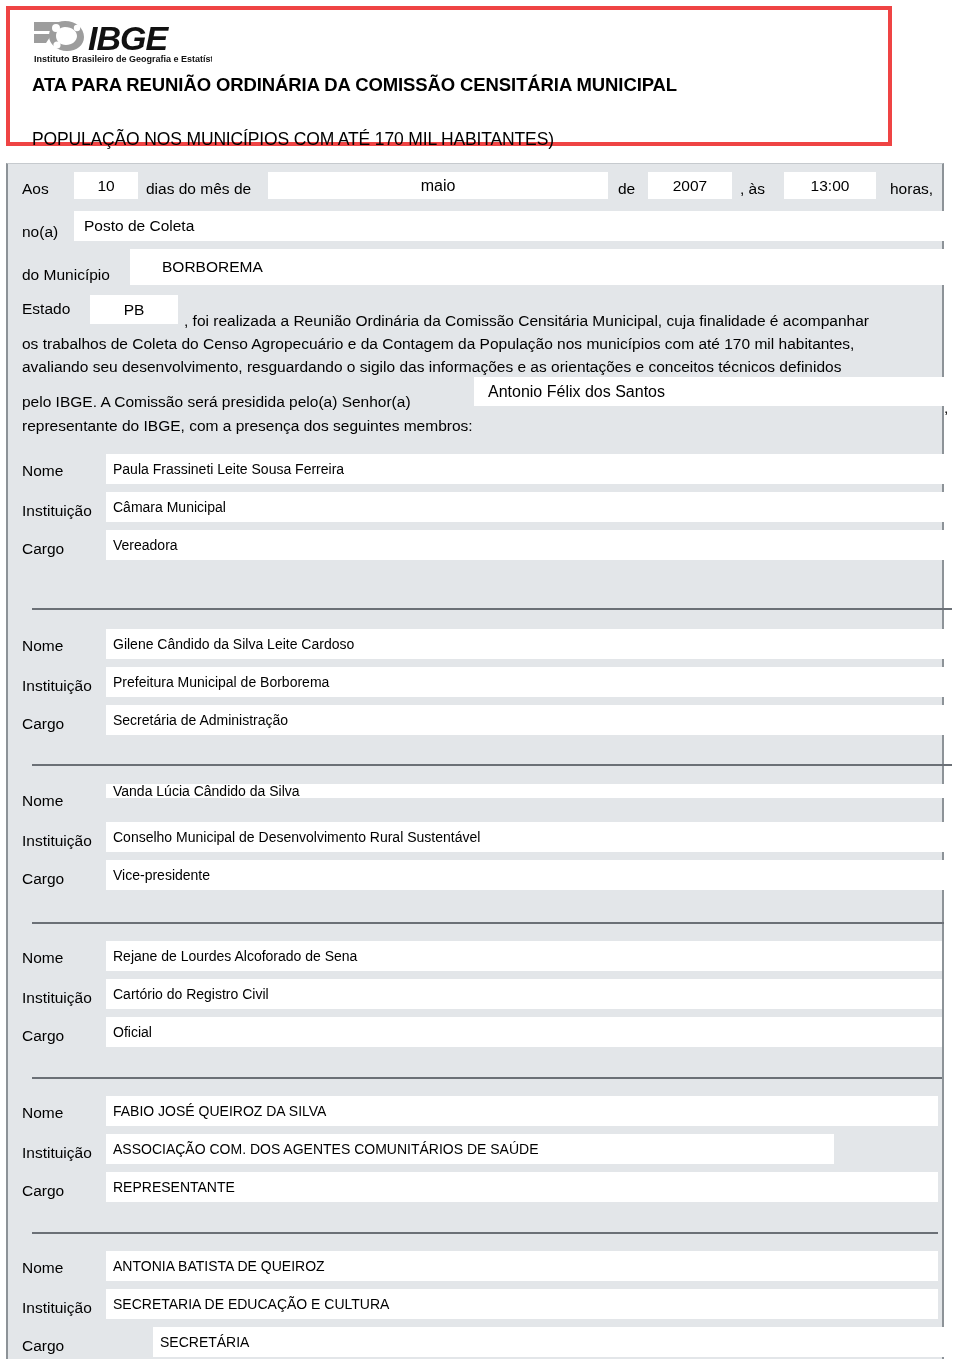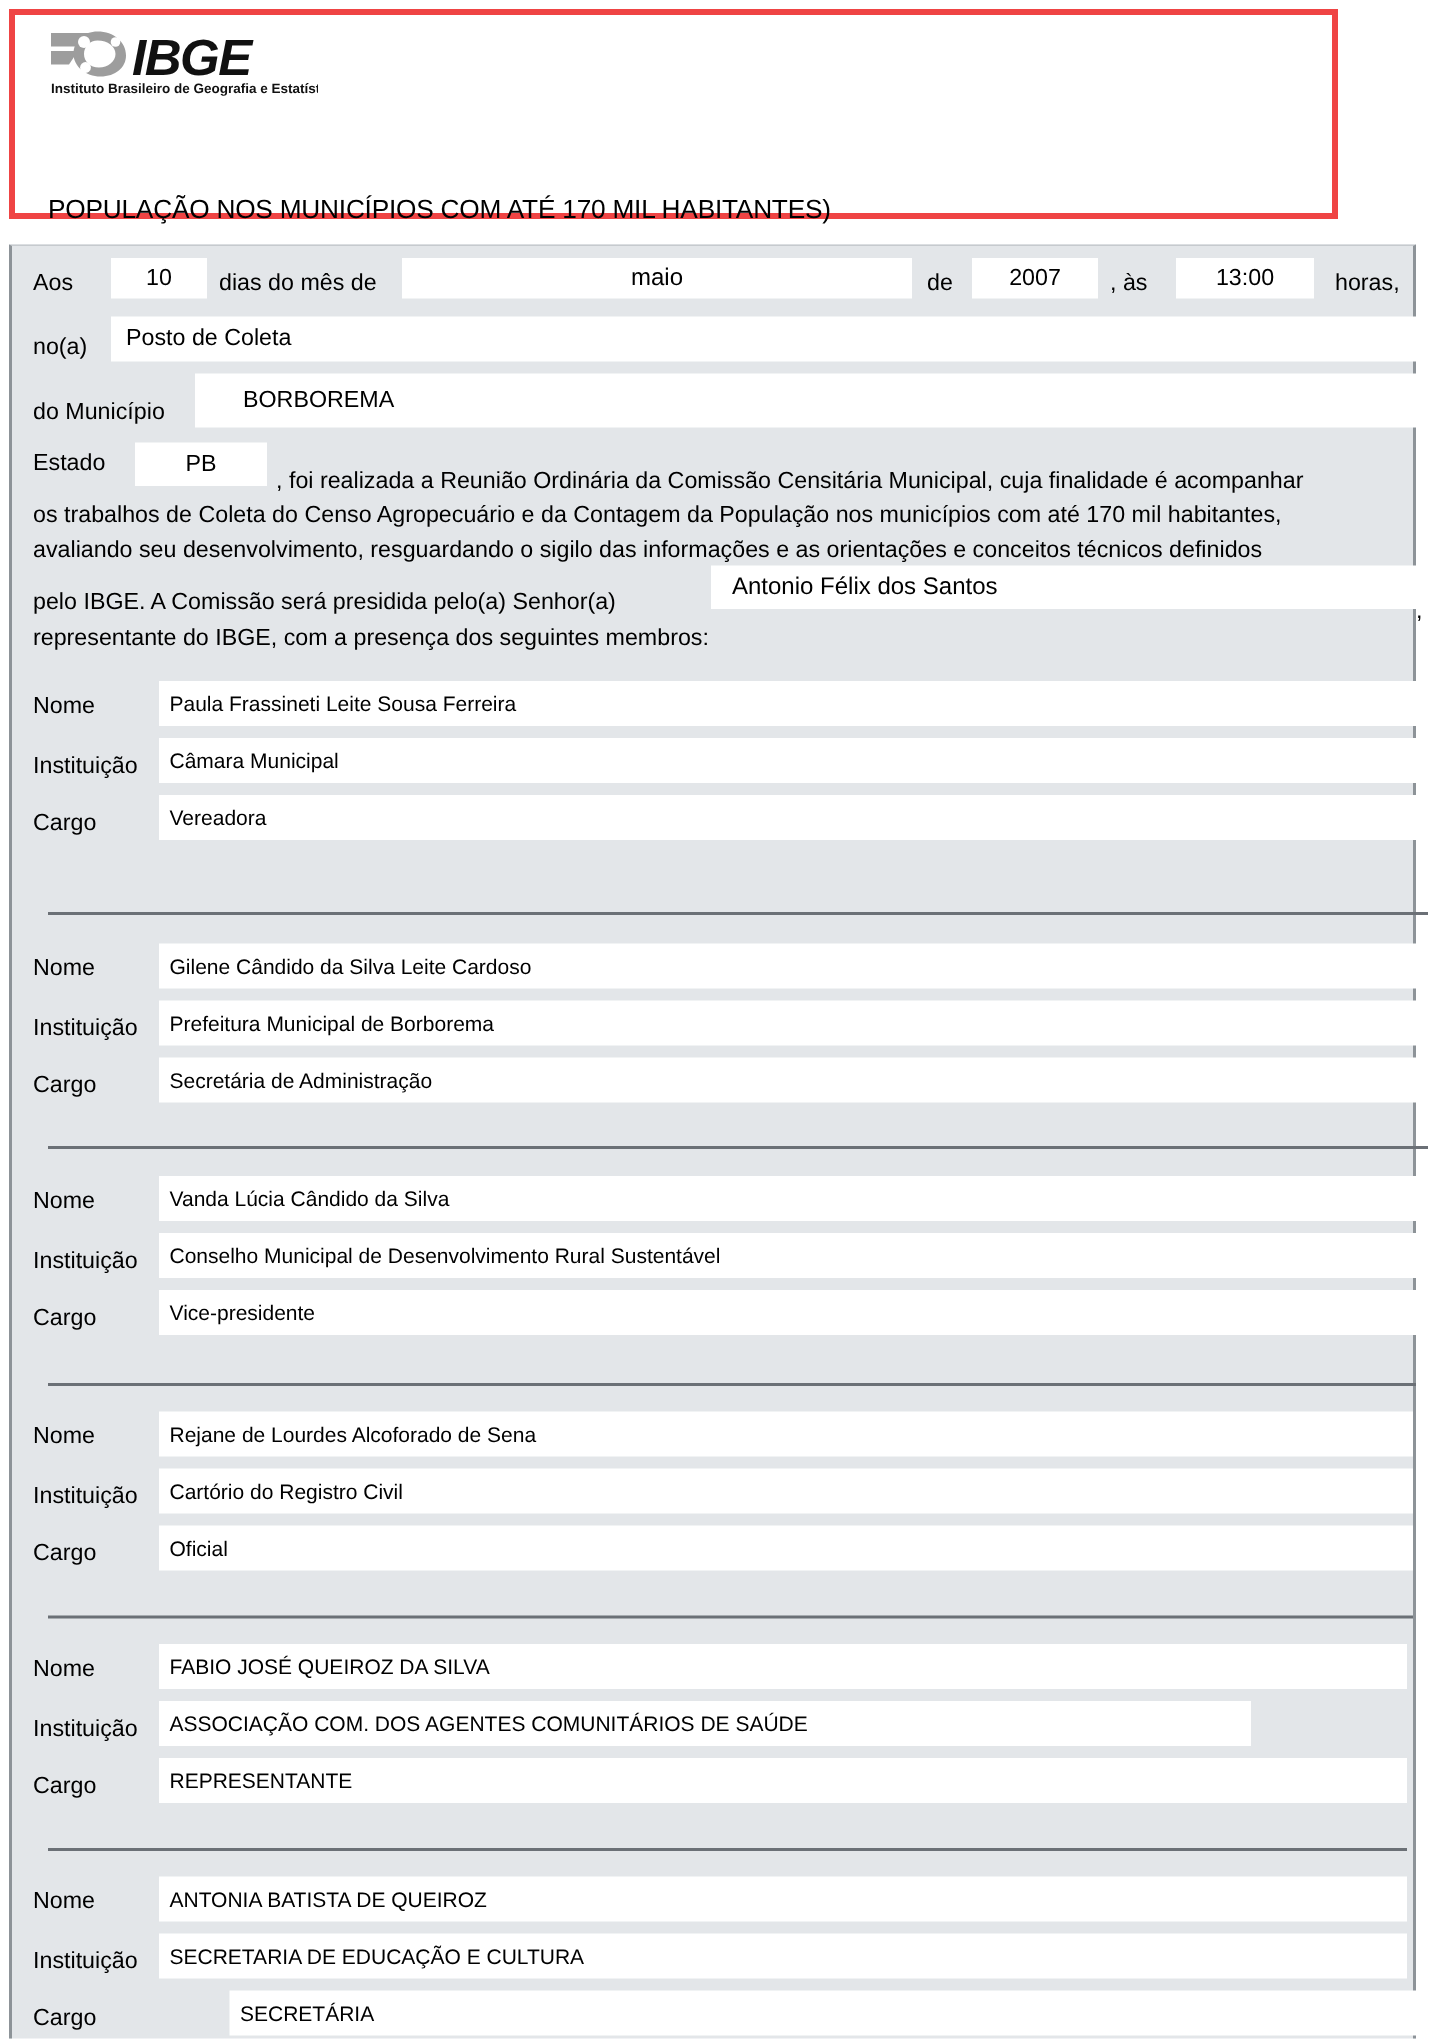--- a/index.html
+++ b/index.html
@@ -180,20 +180,21 @@
           <circle cx="24" cy="10" r="4" fill="#ffffff"></circle>
           <circle cx="34" cy="18" r="4.5" fill="#ffffff"></circle>
           <circle cx="25" cy="27" r="3.6" fill="#ffffff"></circle>
           <circle cx="45" cy="10" r="3.2" fill="#ffffff"></circle>
         </g>
         <text x="56" y="32" font-family="&quot;Liberation Sans&quot;, sans-serif" font-size="34" font-weight="bold" font-style="italic" fill="#111111" letter-spacing="-1">IBGE</text>
         <text x="2" y="44" font-family="&quot;Liberation Sans&quot;, sans-serif" font-size="9" font-weight="bold" fill="#111111">Instituto Brasileiro de Geografia e Estatística</text>
       </svg>
     </div>
 
+    <div class="title-main">ATA PARA REUNIÃO ORDINÁRIA DA COMISSÃO CENSITÁRIA MUNICIPAL</div>
     <div class="title-sub">
       <br>
       <span>POPULAÇÃO NOS MUNICÍPIOS COM ATÉ 170 MIL HABITANTES)</span>
     </div>
   </div>
 
   <div class="body-box">
 
     <div class="lbl" id="l-aos">Aos</div>
     <div class="field" id="f-dia">10</div>
@@ -236,21 +237,21 @@
           <div class="m-lbl" style="top: 8px; font-size: 15.5px;">Nome</div>
           <div class="m-field" style="left: 98px; top: 0px; width: 846px; height: 30px;">Gilene Cândido da Silva Leite Cardoso</div>
           <div class="m-lbl" style="top: 48px; font-size: 15.5px;">Instituição</div>
           <div class="m-field" style="left: 98px; top: 38px; width: 846px; height: 30px;">Prefeitura Municipal de Borborema</div>
           <div class="m-lbl" style="top: 86px; font-size: 15.5px;">Cargo</div>
           <div class="m-field" style="left: 98px; top: 76px; width: 846px; height: 30px;">Secretária de Administração</div>
         </div>
         <div class="sep" style="top: 600px; left: 24px; width: 920px;"></div>
         <div class="member" style="top: 620px; position: absolute; left: 0px;">
           <div class="m-lbl" style="top: 8px; font-size: 15.5px;">Nome</div>
-          <div class="m-field" style="left: 98px; top: 0px; width: 838px; height: 30px; text-align: center;">Vanda Lúcia Cândido da Silva</div>
+          <div class="m-field" style="left: 98px; top: 0px; width: 838px; height: 14px; text-align: center;">Vanda Lúcia Cândido da Silva</div>
           <div class="m-lbl" style="top: 48px; font-size: 15.5px;">Instituição</div>
           <div class="m-field" style="left: 98px; top: 38px; width: 838px; height: 30px;">Conselho Municipal de Desenvolvimento Rural Sustentável</div>
           <div class="m-lbl" style="top: 86px; font-size: 15.5px;">Cargo</div>
           <div class="m-field" style="left: 98px; top: 76px; width: 838px; height: 30px;">Vice-presidente</div>
         </div>
         <div class="sep" style="top: 758px; left: 24px; width: 912px;"></div>
         <div class="member" style="top: 777px; position: absolute; left: 0px;">
           <div class="m-lbl" style="top: 8px; font-size: 15.5px;">Nome</div>
           <div class="m-field" style="left: 98px; top: 0px; width: 836px; height: 30px;">Rejane de Lourdes Alcoforado de Sena</div>
           <div class="m-lbl" style="top: 48px; font-size: 15.5px;">Instituição</div>

